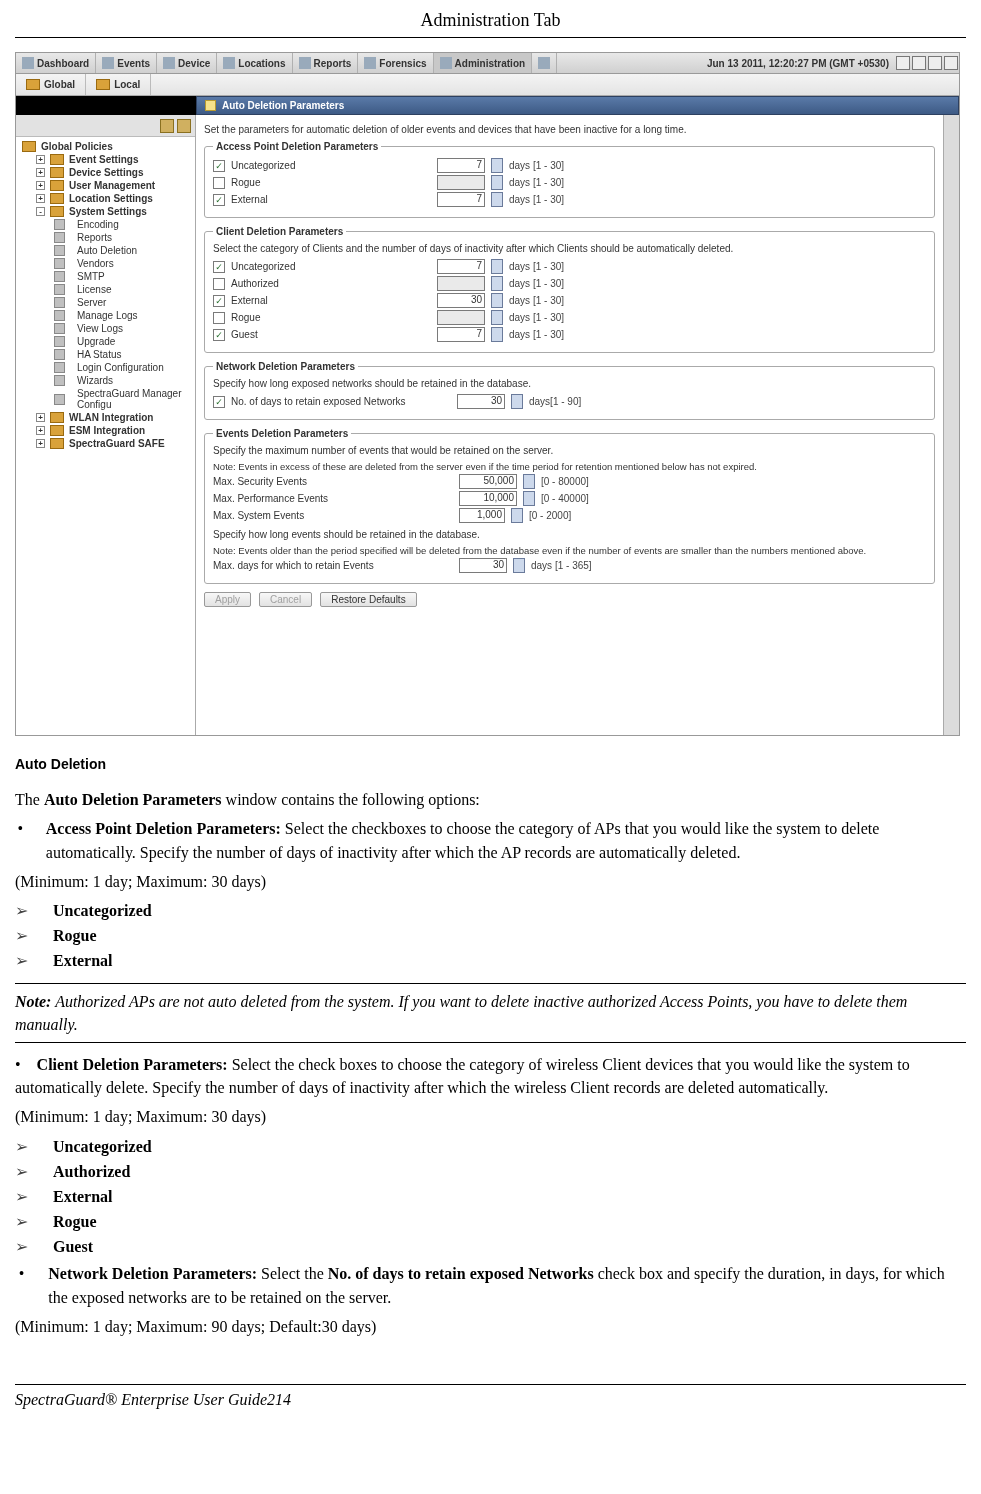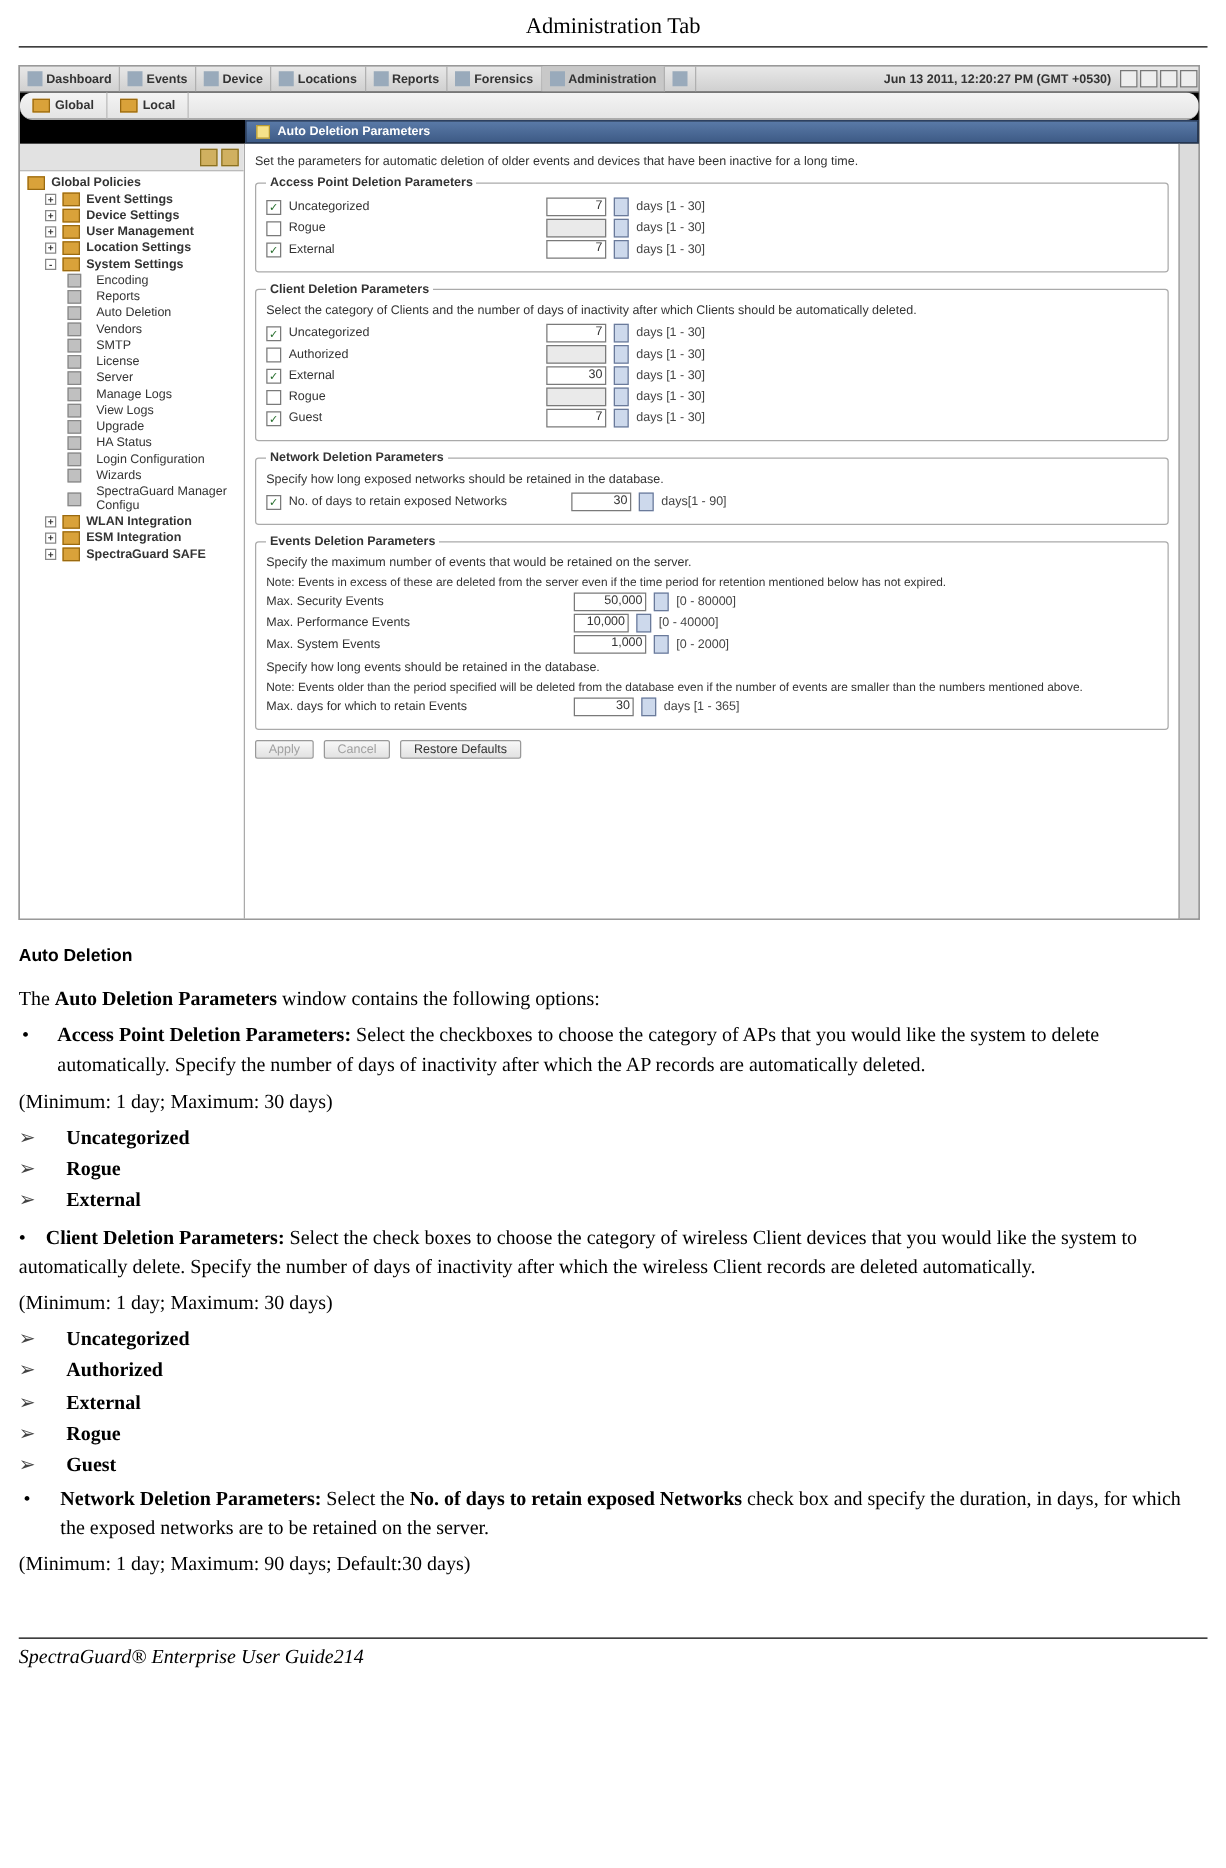--- a/index.html
+++ b/index.html
@@ -50,21 +50,20 @@
   .ss-topbar .winbtn {
     width: 14px; height: 14px; border: 1px solid #777;
     background: #eee; margin: 0 1px; display: inline-block;
   }
   .ss-subbar {
     background: linear-gradient(#f4f4f4,#e4e4e4);
     border-bottom: 1px solid #aaa;
     height: 22px;
     display: flex;
     align-items: flex-end;
-    border-radius: 10px;
   }
   .ss-subbar .subtab {
     display: flex;
     align-items: center;
     gap: 4px;
     padding: 0 10px;
     border-right: 1px solid #bbb;
     height: 100%;
     font-weight: bold;
   }
@@ -460,27 +459,27 @@
         <div class="desc">Specify the maximum number of events that would be retained on the server.</div>
         <div class="note-txt">Note: Events in excess of these are deleted from the server even if the time period for retention mentioned below has not expired.</div>
         <div class="row">
             <span class="lbl-wide">Max. Security Events</span>
             <span class="num" style="width:58px">50,000</span>
             <span class="spin"></span>
             <span class="hint">[0 - 80000]</span>
           </div>
         <div class="row">
             <span class="lbl-wide">Max. Performance Events</span>
-            <span class="num" style="width:44px">10,000</span>
+            <span class="num" style="width:58px">10,000</span>
             <span class="spin"></span>
             <span class="hint">[0 - 40000]</span>
           </div>
         <div class="row">
             <span class="lbl-wide">Max. System Events</span>
-            <span class="num" style="width:58px">1,000</span>
+            <span class="num" style="width:46px">1,000</span>
             <span class="spin"></span>
             <span class="hint">[0 - 2000]</span>
           </div>
         <div class="desc" style="margin-top:6px">Specify how long events should be retained in the database.</div>
         <div class="note-txt">Note: Events older than the period specified will be deleted from the database even if the number of events are smaller than the numbers mentioned above.</div>
         <div class="row">
             <span class="lbl-wide">Max. days for which to retain Events</span>
             <span class="num">30</span>
             <span class="spin"></span>
             <span class="hint">days [1 - 365]</span>
@@ -516,20 +515,23 @@
     </div>
   <div class="arrow-item">
       <span class="arr">➢</span>
       <b>Rogue</b>
     </div>
   <div class="arrow-item">
       <span class="arr">➢</span>
       <b>External</b>
     </div>
 
+  <div class="note-block">
+    <b>Note:</b><span> Authorized APs are not auto deleted from the system. If you want to delete inactive authorized Access Points, you have to delete them manually.</span>
+  </div>
 
   <p>
     <span>• </span><b>Client Deletion Parameters: </b><span>Select the check boxes to choose the category of wireless Client devices that you would like the system to automatically delete. Specify the number of days of inactivity after which the wireless Client records are deleted automatically.</span>
   </p>
   <p>(Minimum: 1 day; Maximum: 30 days)</p>
   <div class="arrow-item">
       <span class="arr">➢</span>
       <b>Uncategorized</b>
     </div>
   <div class="arrow-item">

